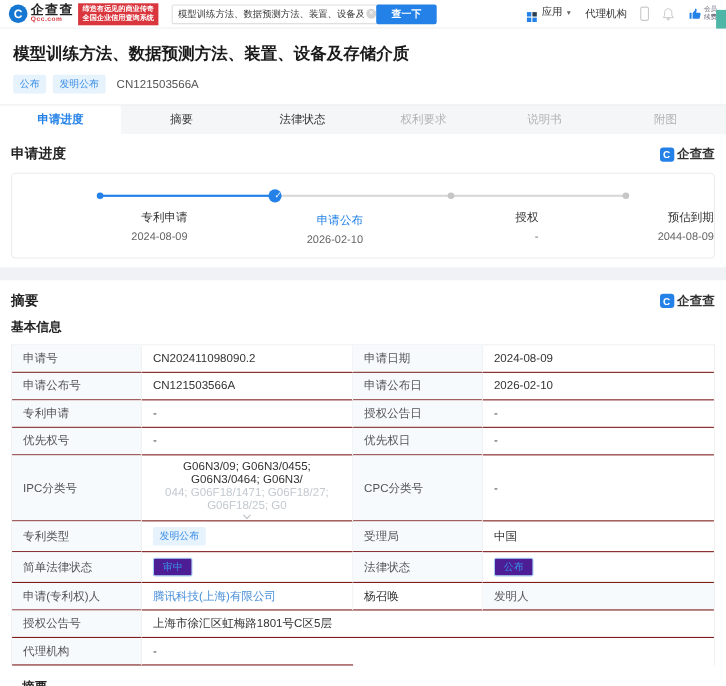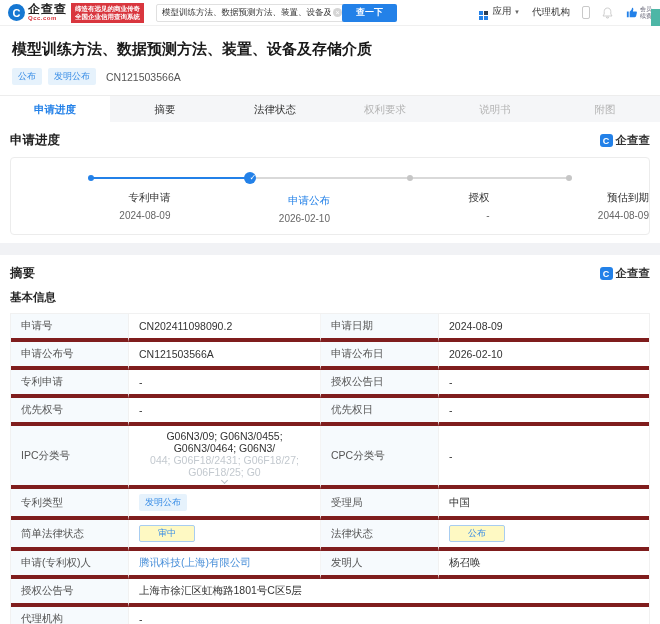--- a/index.html
+++ b/index.html
@@ -70,28 +70,28 @@
   .tl-dot.current::before { content:"✓"; }
   .tl-label { font-size:10.5px; color:#333; margin-top:10px; }
   .tl-step.current .tl-label { color:#2381e8; }
   .tl-date { font-size:10px; color:#666; margin-top:5px; }
 
   
   .sub-head { font-size:11.5px; font-weight:bold; color:#222; margin:2px 0 8px; }
   .info-table { border:1px solid #f1f1f1; border-bottom:none; }
   .row { display:grid; grid-template-columns:118px 192px 118px 1fr; }
   .row.span { grid-template-columns:118px 1fr; }
-  .cell { border-bottom:4px solid #7f1d1d; padding:5px 10px; font-size:10.5px; min-height:23px;
+  .cell { border-bottom:1px solid #7f1d1d; padding:5px 10px; font-size:10.5px; min-height:23px;
     display:flex; align-items:center; }
   .cell.label { background:#f6fafd; color:#555; border-right:1px solid #f1f1f1; }
   .cell.value { color:#333; border-right:1px solid #f4f4f4; }
   .row .cell:last-child { border-right:none; }
   .link { color:#4a90d9; cursor:pointer; }
-  .tag-outline { border:1px solid #a8cdf0; color:#3a8ee6; background:#fef9c3; font-size:9px;
-    padding:1px 18px; border-radius:2px;text-align:right; }
+  .tag-outline { border:1px solid #a8cdf0; color:#3a8ee6; background:#4c1d95; font-size:9px;
+    padding:1px 8px; border-radius:2px;text-align:right; }
   .ipc-cell { display:block; padding-top:4px; padding-bottom:2px;text-align:center; }
   .ipc-l2 { color:#c3c9cf; }
   .expander { width:5px; height:5px; border-right:1.5px solid #b9bfc6; border-bottom:1.5px solid #b9bfc6;
     transform:rotate(45deg); margin:0 auto; cursor:pointer; }
 
   
   .abstract-wrap { padding:8px 10px 0; }
   .abstract-title { font-size:11.5px; font-weight:bold; color:#222; padding:4px 0 8px; }
 </style>
 </head>
@@ -232,21 +232,21 @@
     <div class="row">
       <div class="cell label">优先权号</div>
       <div class="cell value">-</div>
       <div class="cell label">优先权日</div>
       <div class="cell value">-</div>
     </div>
     <div class="row">
       <div class="cell label">IPC分类号</div>
       <div class="cell value ipc-cell">
         <div>G06N3/09; G06N3/0455; G06N3/0464; G06N3/</div>
-        <div class="ipc-l2">044; G06F18/2431; G06F18/27; G06F18/25; G0</div>
+        <div class="ipc-l2">044; G06F18/1471; G06F18/27; G06F18/25; G0</div>
         <div class="expander"></div>
       </div>
       <div class="cell label">CPC分类号</div>
       <div class="cell value">-</div>
     </div>
     <div class="row">
       <div class="cell label">专利类型</div>
       <div class="cell value">
           <span class="chip">发明公布</span>
         </div>
@@ -261,22 +261,22 @@
       <div class="cell label">法律状态</div>
       <div class="cell value">
           <span class="tag-outline">公布</span>
         </div>
     </div>
     <div class="row">
       <div class="cell label">申请(专利权)人</div>
       <div class="cell value">
           <span class="link">腾讯科技(上海)有限公司</span>
         </div>
+      <div class="cell value">杨召唤</div>
       <div class="cell label">发明人</div>
-      <div class="cell value">杨召唤</div>
     </div>
     <div class="row span">
       <div class="cell label">授权公告号</div>
       <div class="cell value">上海市徐汇区虹梅路1801号C区5层</div>
     </div>
     <div class="row">
       <div class="cell label">代理机构</div>
       <div class="cell value">-</div>
     </div>
   </div>

